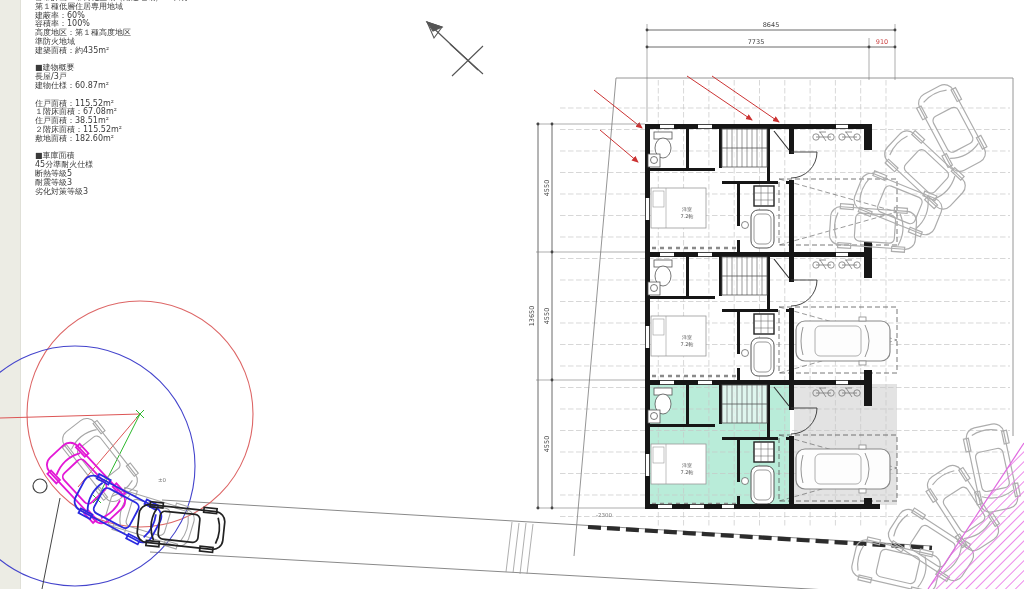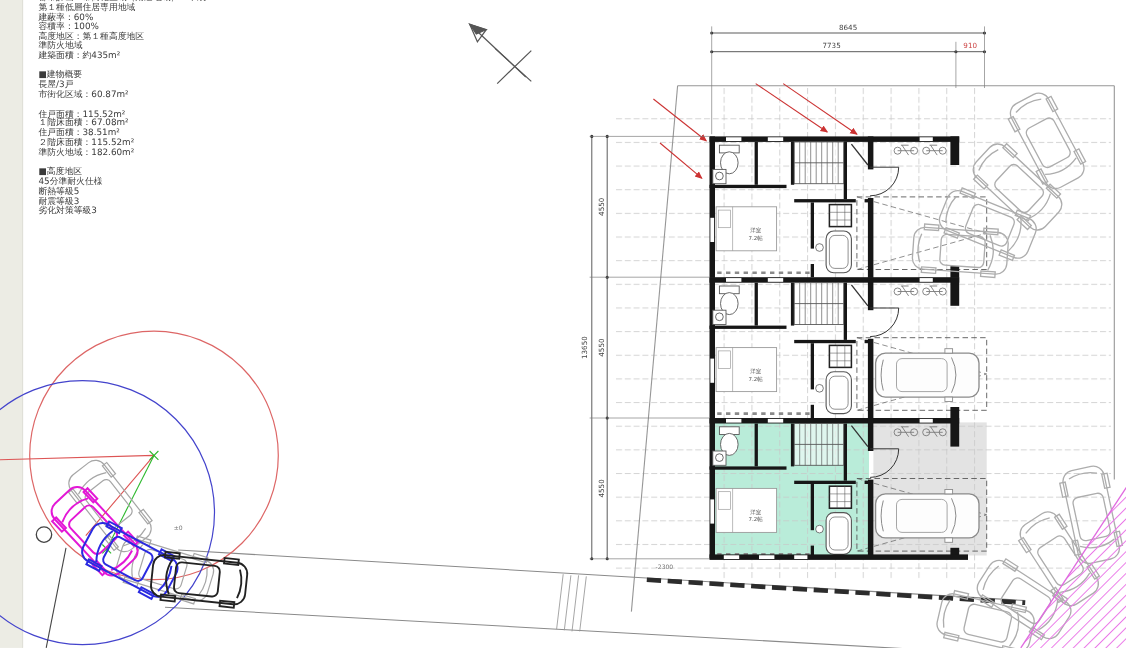--- a/index.html
+++ b/index.html
@@ -25,29 +25,29 @@
     <div>都市計画：市街化区域（用途地域）　平成</div>
     <div>第１種低層住居専用地域</div>
     <div>建蔽率：60%</div>
     <div>容積率：100%</div>
     <div>高度地区：第１種高度地区</div>
     <div>準防火地域</div>
     <div>建築面積：約435m²</div>
     <div></div>
     <div>■建物概要</div>
     <div>長屋/3戸</div>
-    <div>市街化区域：60.87m²</div>
+    <div>建物仕様：60.87m²</div>
     <div></div>
     <div>住戸面積：115.52m²</div>
     <div>１階床面積：67.08m²</div>
     <div>住戸面積：38.51m²</div>
     <div>２階床面積：115.52m²</div>
-    <div>準防火地域：182.60m²</div>
+    <div>敷地面積：182.60m²</div>
     <div></div>
-    <div>■高度地区</div>
+    <div>■車庫面積</div>
     <div>45分準耐火仕様</div>
     <div>断熱等級5</div>
     <div>耐震等級3</div>
     <div>劣化対策等級3</div>
   </div>
 
   <svg width="1024" height="589" viewBox="0 0 1024 589">
     <defs>
       <marker id="ra" markerWidth="9" markerHeight="9" refX="6" refY="3" orient="auto">
         <path d="M0,0 L7,3 L0,6 Z" fill="#cc3333"></path>

